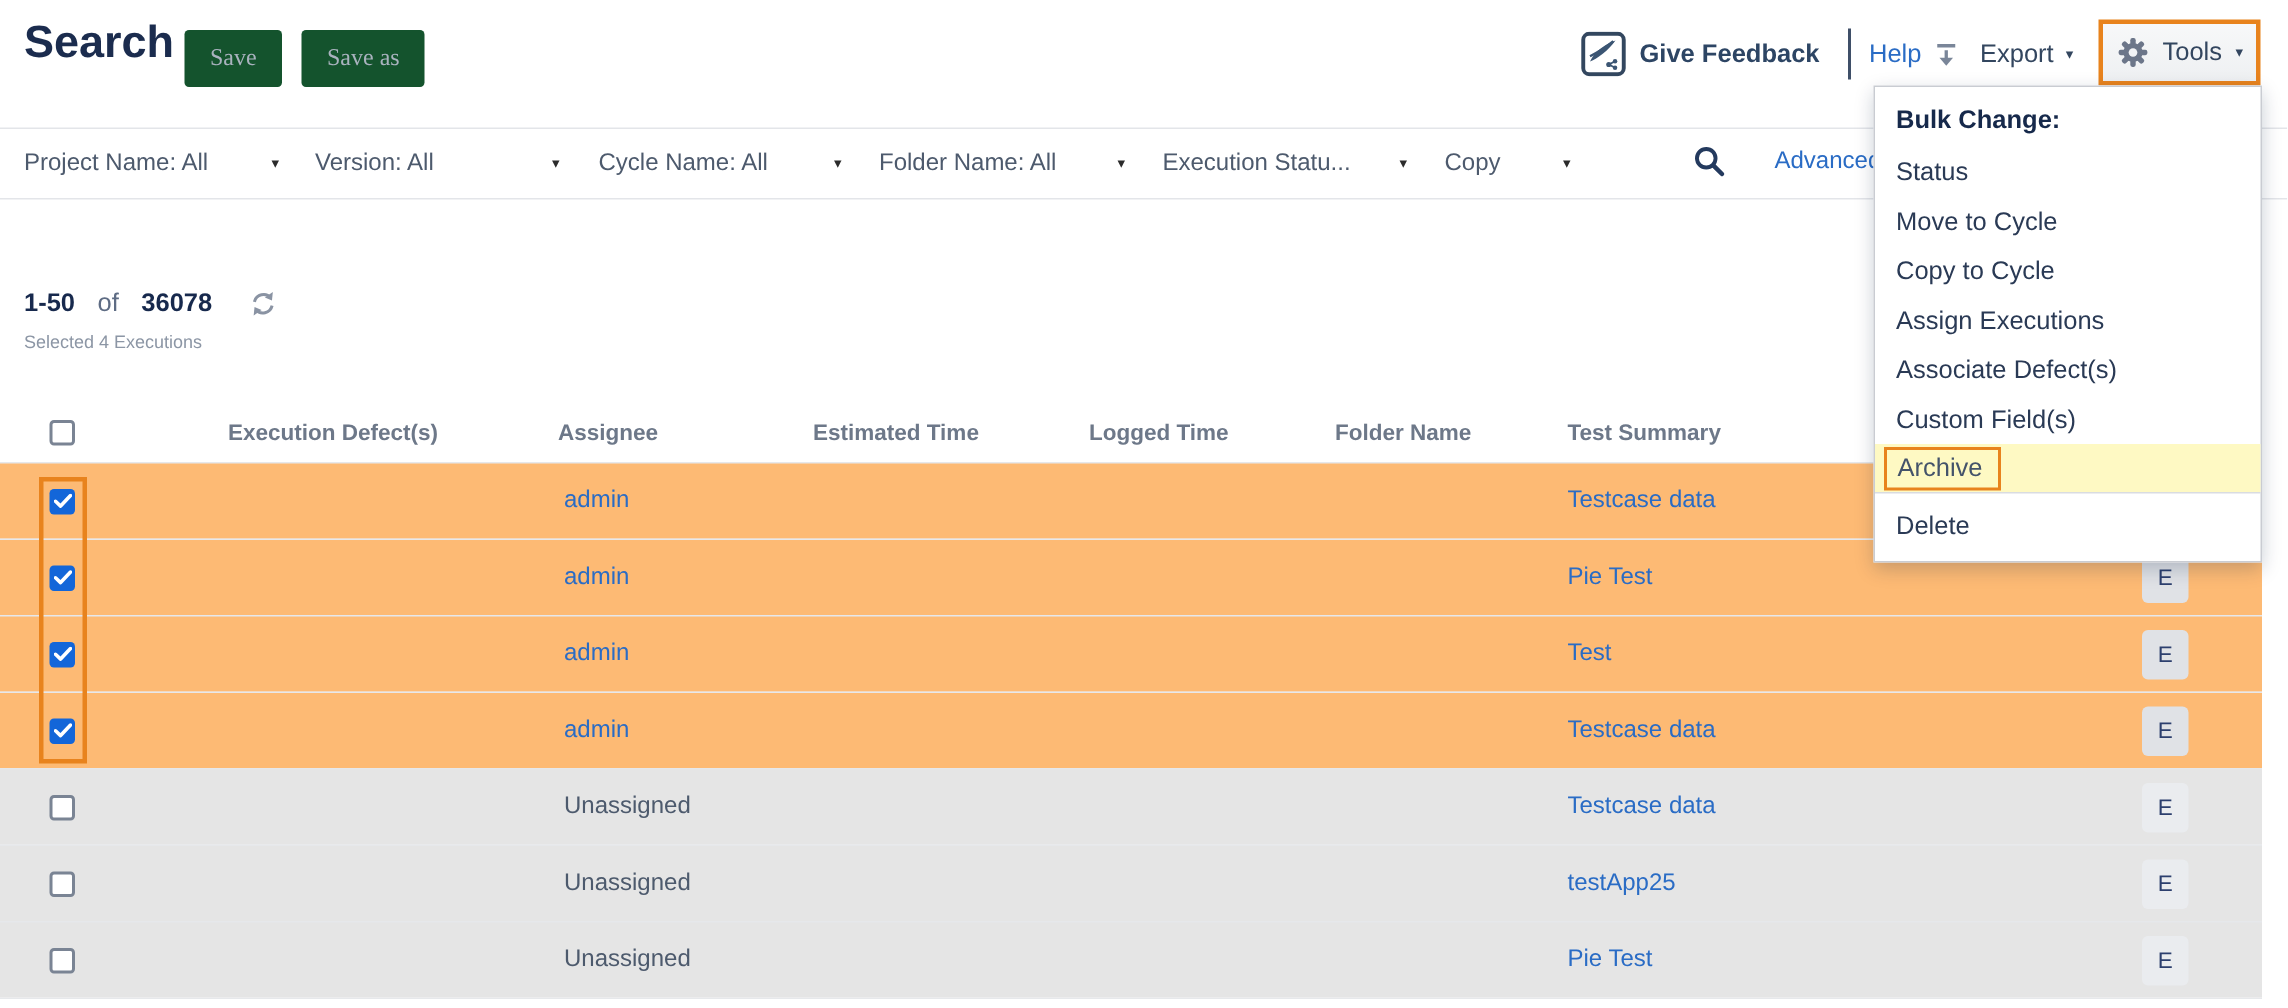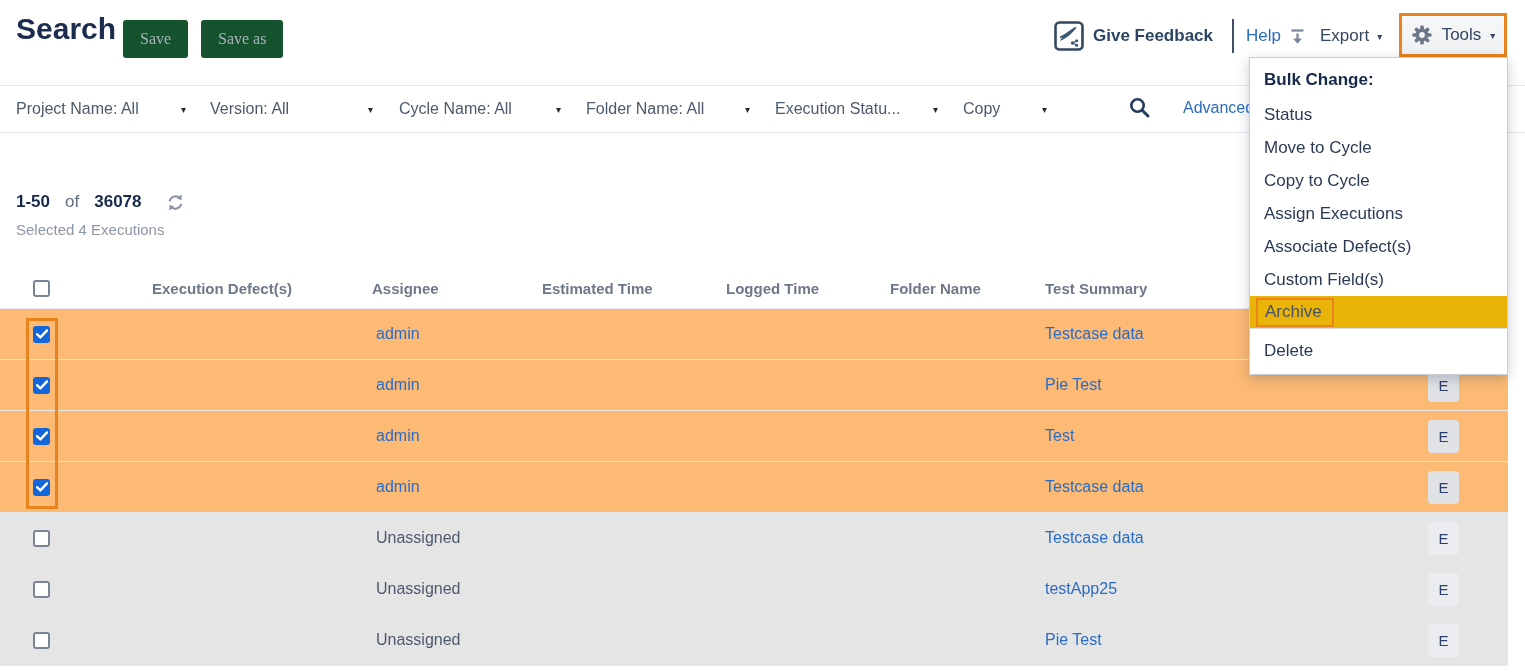--- a/index.html
+++ b/index.html
@@ -39,21 +39,21 @@
             justify-content:space-between; font-size:16px; color:#4d5a6d; cursor:pointer; }
   .filter .caret { color:#2b2b2b; }
   .search-btn { position:absolute; left:1128px; top:10px; cursor:pointer; }
   .advanced { position:absolute; left:1183px; top:13px; font-size:16px; color:#2a6cc5; cursor:pointer; }
 
   
   .range-line { position:absolute; left:16px; top:192px; font-size:17px; color:#5e6c84;
                 display:flex; gap:15px; align-items:center; }
   .range-line b { color:#17294d; }
   .refresh { margin-left:9px; cursor:pointer; display:flex; }
-  .selected-line { position:absolute; left:16px; top:221px; font-size:15px; color:#8c96a5; }
+  .selected-line { position:absolute; left:16px; top:221px; font-size:12px; color:#8c96a5; }
 
   
   .table { position:absolute; top:268px; left:0; width:1508px; border-bottom:1px solid #e6e8eb; }
   .thead, .trow { display:grid; grid-template-columns:150px 220px 170px 184px 164px 155px 377px 88px;
                   align-items:center; }
   .thead { height:40px; font-size:15px; font-weight:700; color:#6d7889; }
   .hcell { padding-left:2px; }
   .trow { height:51px; border-top:1px solid #e6e8eb; font-size:16px; color:#4d5a6d; background:#e5e5e5; }
   .trow.sel { background:#fdba74; }
   .c-check { padding-left:33px; }
@@ -73,21 +73,21 @@
                     border:3px solid #E8831D; pointer-events:none; z-index:5; }
 
   
   .dropdown { position:absolute; left:1249px; top:57px; width:259px; background:#fff;
               border:1px solid #c9ccd2; box-shadow:0 4px 12px rgba(9,30,66,.22);
               z-index:40; padding:4px 0 6px; }
   .menu-header { height:36px; display:flex; align-items:center; padding:0 14px;
                  font-weight:700; font-size:17px; color:#16294b; }
   .menu-item { height:33px; display:flex; align-items:center; padding:0 14px;
                font-size:17px; color:#2a3a55; cursor:pointer; }
-  .menu-item.hl { background:#eab308; height:32px; }
+  .menu-item.hl { background:#fef9c3; height:32px; }
   .hl-box { border:2px solid #E8831D; padding:2px 10px 3px 7px; margin-left:-8px; color:#44536a; }
   .menu-item.tall { height:39px; padding-top:4px; }
   .menu-divider { height:1px; background:#d9dce1; }
 </style>
 </head>
 <body>
 
 <div class="page">
 
   <div class="title">Search</div>

